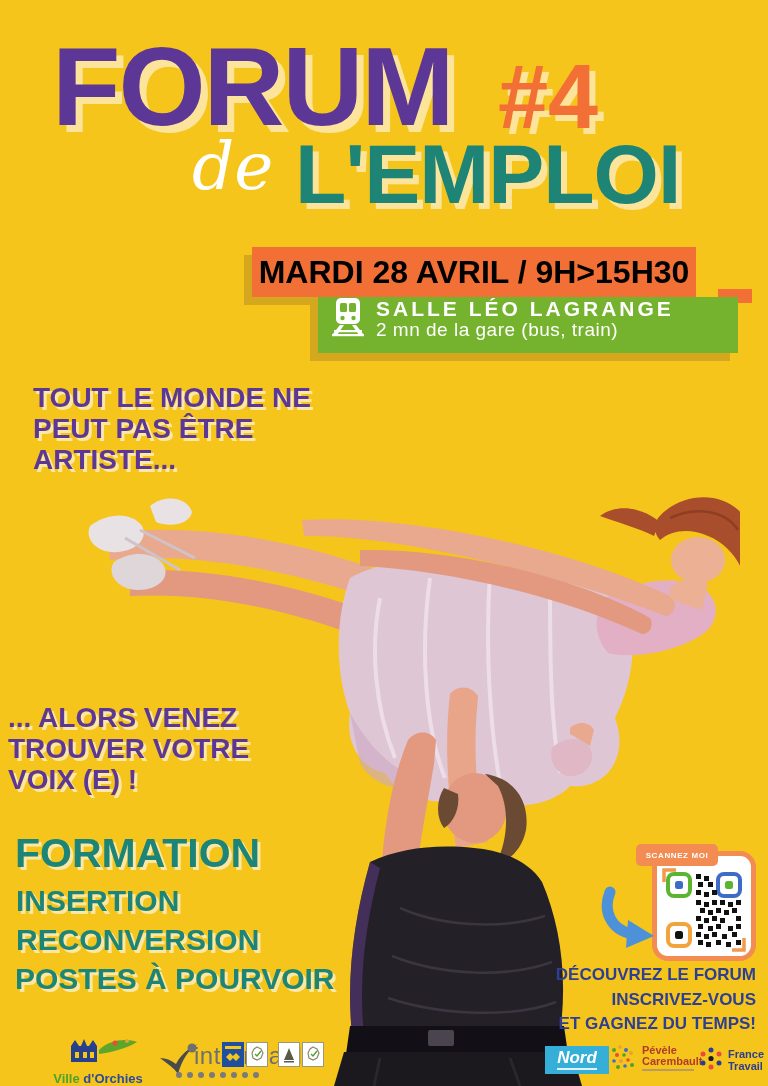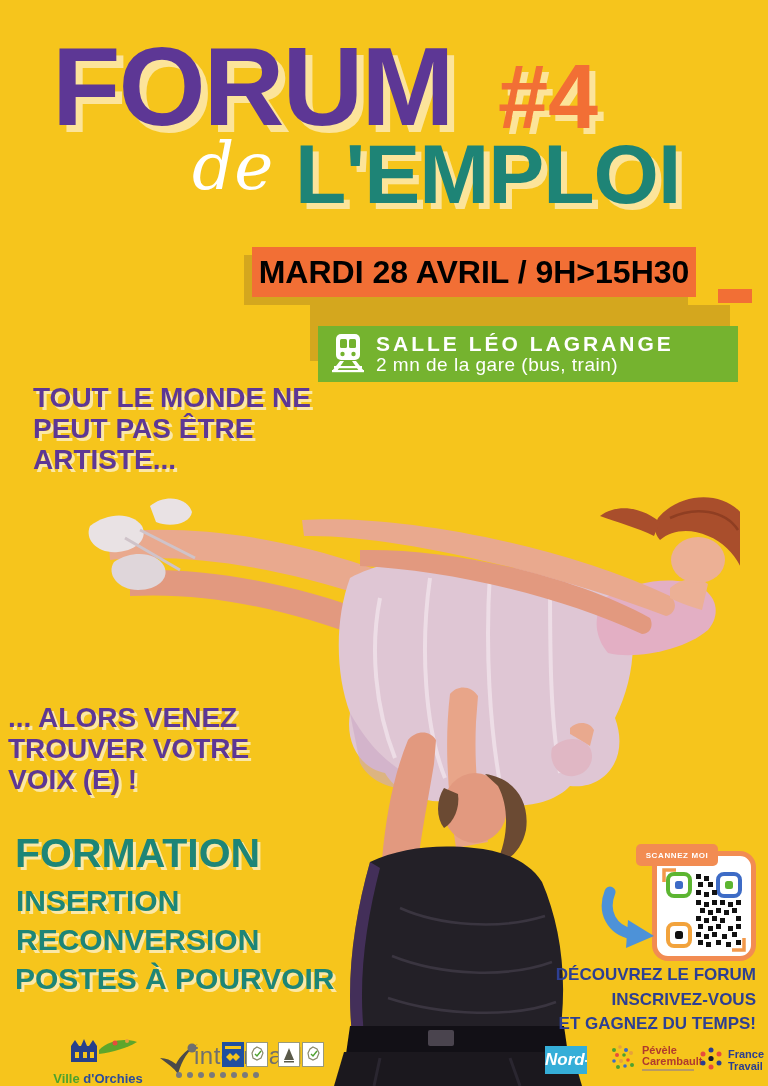--- a/index.html
+++ b/index.html
@@ -12,21 +12,21 @@
   .title-number{left:498px;top:46px;font-size:90px;font-weight:800;color:#F26F35;text-shadow:6px 6px 0 #FCE49A;}
   .title-de{left:192px;top:128px;font-size:66px;color:#FFFFFF;font-family:"DejaVu Serif",serif;font-style:italic;font-weight:400;}
   .title-emploi{left:252px;top:126px;font-size:84px;font-weight:800;letter-spacing:-1px;color:#1E8476;text-shadow:6px 6px 0 #FCE49A;margin-left:43px;}
   
   .banner-shadow{background:#D4A71E;}
   .date-banner-shadow{left:244px;top:255px;width:444px;height:50px;}
   .date-banner{left:252px;top:247px;width:444px;height:50px;background:#F26F35;display:flex;align-items:center;justify-content:center;}
   .date-banner span{color:#000000;font-size:32px;font-weight:800;letter-spacing:0px;white-space:nowrap;}
   .venue-accent{left:718px;top:289px;width:34px;height:14px;background:#F26F35;}
   .venue-banner-shadow{left:310px;top:305px;width:420px;height:56px;}
-  .venue-banner{left:318px;top:297px;width:420px;height:56px;background:#75B32F;display:flex;align-items:center;padding-left:12px;box-sizing:border-box;margin-top:29px;}
+  .venue-banner{left:318px;top:297px;width:420px;height:56px;background:#75B32F;display:flex;align-items:flex-start;padding-left:12px;box-sizing:border-box;}
   .venue-text{margin-left:10px;color:#fff;line-height:1.1;}
   .venue-name{font-size:21px;font-weight:800;letter-spacing:3px;white-space:nowrap;}
   .venue-detail{font-size:19px;font-weight:400;letter-spacing:0.5px;white-space:nowrap;}
   .city-name{left:0;top:358px;width:740px;text-align:right;font-size:41px;font-weight:800;letter-spacing:1px;color:#5D3795;text-shadow:4px 4px 0 #FCE49A;}
   
   .headline{color:#5D3795;font-weight:800;font-size:28px;line-height:31px;text-shadow:3px 3px 0 #FBE8A6;}
   .headline-top{left:33px;top:382px;}
   .headline-bottom{left:8px;top:702px;}
   
   .keyword{color:#1D8577;font-weight:800;text-shadow:3px 3px 0 #FBE8A6;white-space:nowrap;}
@@ -46,21 +46,21 @@
   .ville .p1{color:#4EA22E;}
   .ville .p2{color:#2B4C9B;}
   .intermaide{left:158px;top:1042px;display:flex;align-items:flex-start;}
   .intermaide .txt{color:#6F6F6F;font-size:24px;font-weight:500;letter-spacing:0.5px;margin-left:-6px;}
   .intermaide-dots{left:176px;top:1072px;display:flex;gap:5px;}
   .intermaide-dots i{width:6px;height:6px;border-radius:50%;background:#7A7A7A;display:block;}
   .certs{left:222px;top:1042px;display:flex;gap:10px;}
   .cert-pair{display:flex;gap:2px;}
   .cert-box{width:22px;height:25px;box-sizing:border-box;border:1px solid #9a9a7a;background:#fff;display:flex;align-items:center;justify-content:center;}
   .cert-blue{background:#1F4FA0;border-color:#1F4FA0;flex-direction:column;}
-  .nord{left:545px;top:1046px;width:42px;height:28px;background:#35AED8;display:flex;flex-direction:row;align-items:center;justify-content:center;}
+  .nord{left:545px;top:1046px;width:64px;height:28px;background:#35AED8;display:flex;flex-direction:column;align-items:center;justify-content:center;}
   .nord .n{color:#fff;font-size:17px;font-weight:800;font-style:italic;line-height:16px;}
   .nord .tag{width:40px;height:2px;background:rgba(255,255,255,0.85);margin-top:2px;}
   .pevele{left:608px;top:1042px;display:flex;align-items:center;}
   .pevele .txt{margin-left:4px;color:#B03A2E;font-size:11px;font-weight:800;line-height:11px;}
   .pevele .tag{width:52px;height:2px;background:#b89a62;margin-top:2px;}
   .ftravail{left:698px;top:1046px;display:flex;align-items:flex-end;}
   .ftravail .txt{margin-left:4px;color:#2B3E91;font-size:11px;font-weight:700;line-height:12px;}
 </style>
 </head>
 <body>

